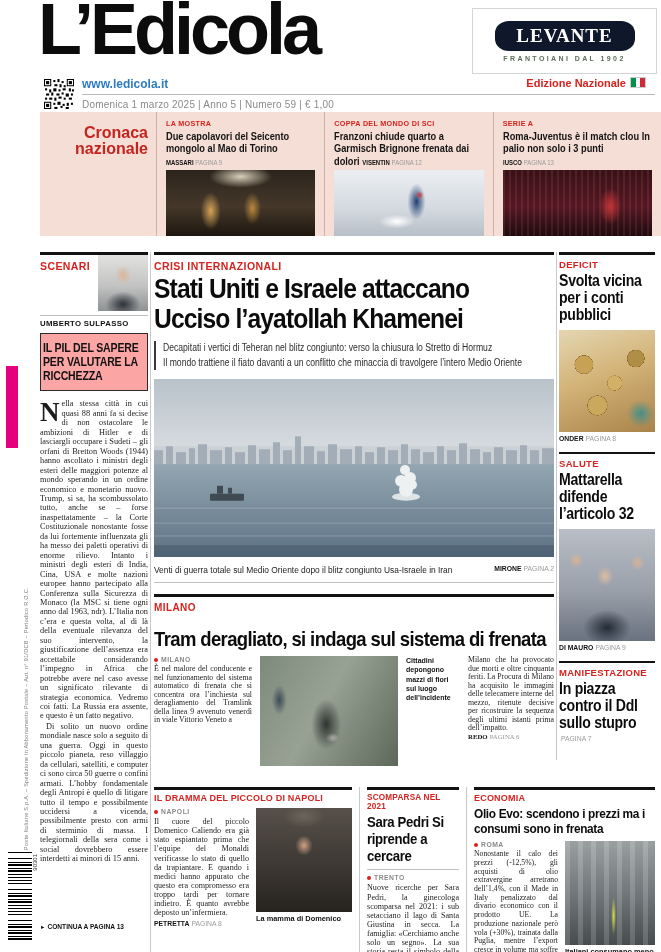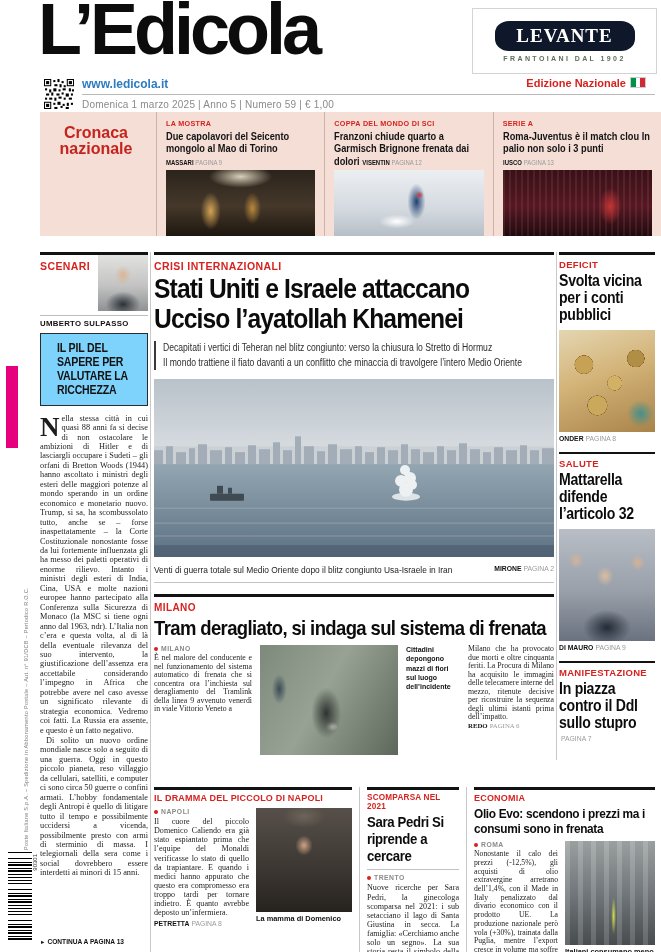--- a/index.html
+++ b/index.html
@@ -16,21 +16,21 @@
   .adtag{font-size:7px;letter-spacing:2.4px;color:#5c6e58;font-weight:bold;}
   .qr{position:absolute;left:44px;top:79px;width:30px;height:30px;}
   .site{position:absolute;left:82px;top:77px;font-size:12px;font-weight:bold;color:#2d7cc0;}
   .hrule{position:absolute;left:82px;top:94px;width:573px;height:1px;background:#b9b9b9;}
   .dateline{position:absolute;left:82px;top:99px;font-size:10px;color:#8a8a8a;letter-spacing:.2px;}
   .edition{position:absolute;right:15px;top:77px;font-size:11px;font-weight:bold;color:#d6231f;}
   .flag{display:inline-block;width:14px;height:9px;margin-left:4px;vertical-align:-1px;
         background:linear-gradient(90deg,#009246 0 33%,#fff 33% 66%,#ce2b37 66%);border:1px solid #ccc;}
   
   .strip{position:absolute;left:40px;top:112px;width:621px;height:124px;background:#f4ded6;display:flex;}
-  .strip .cron{width:104px;padding:13px 8px 0 4px;text-align:center;color:#c5231d;font-weight:bold;
+  .strip .cron{width:104px;padding:13px 8px 0 4px;text-align:right;color:#c5231d;font-weight:bold;
                font-size:16px;line-height:1.03;}
   .scell{flex:1;border-left:1px solid #cdb2a8;padding:7px 9px 0 9px;display:flex;flex-direction:column;}
   .skick{font-size:7.2px;font-weight:bold;color:#d6231f;letter-spacing:.3px;}
   .stitle{font-size:10.5px;font-weight:bold;color:#141414;line-height:1.18;margin-top:2px;}
   .by{font-size:6.8px;white-space:nowrap;}
   .by .nm{font-weight:bold;color:#111;}
   .by .pg{color:#9a9a9a;font-weight:normal;margin-left:2px;}
   .sphoto{height:66px;margin-top:auto;}
   
   .colrule{position:absolute;width:1px;background:#c9c9c9;}
@@ -40,40 +40,40 @@
   .bar{height:3px;background:#121212;}
   .bar2{height:2px;background:#121212;}
   .kick{font-size:10.5px;font-weight:bold;color:#d6231f;letter-spacing:.4px;margin-top:5px;}
   .sqz{display:block;width:113.6%;transform:scaleX(.88);transform-origin:0 0;}
   .sqz86{display:block;width:116.2%;transform:scaleX(.86);transform-origin:0 0;}
   
   .schead{display:flex;justify-content:space-between;align-items:flex-start;height:58px;}
   .portrait{width:50px;height:56px;}
   .thin{height:1px;background:#bdbdbd;margin:2px 0 3px 0;}
   .author{font-size:7.8px;font-weight:bold;letter-spacing:.3px;margin:3px 0 5px 0;}
-  .scbox{border:1px solid #2b2b2b;background:#7dd3fc;padding:7px 16px;}
+  .scbox{border:1px solid #2b2b2b;background:#fca5a5;padding:7px 2px;}
   .scbox .t{font-size:12px;font-weight:bold;line-height:1.18;letter-spacing:-.2px;}
   .scbody{margin-top:8px;height:520px;overflow:hidden;font-family:"Liberation Serif",serif;
           font-size:8.3px;line-height:1.14;text-align:justify;color:#1c1c1c;}
   .scbody p{margin:0;}
   .scbody p + p{text-indent:6px;margin-top:1px;}
   .dropcap{float:left;font-size:27px;line-height:.82;font-weight:bold;padding:2px 2px 0 0;
            font-family:"Liberation Serif",serif;}
   .continua{font-size:6.6px;font-weight:bold;margin-top:4px;}
   .continua .arr{color:#111;font-size:5.5px;margin-right:2px;}
   
   .mainhead{font-size:28px;font-weight:bold;line-height:1.06;letter-spacing:-1px;color:#0c0c0c;margin-top:2px;}
   .deck{border-left:2px solid #3a3a3a;padding-left:7px;margin-top:8px;}
   .deck div{font-size:10px;color:#2e2e2e;line-height:1.45;}
   .mainphoto{width:400px;height:178px;margin-top:9px;}
   .caprow{display:flex;justify-content:space-between;align-items:flex-start;margin-top:4px;}
   .cap{font-size:8.4px;color:#222;}
   .rulesm{height:1px;background:#c2c2c2;margin-top:7px;}
   .milbar{height:3px;background:#121212;margin-top:11px;}
-  .milhead{font-size:21px;font-weight:bold;letter-spacing:-.7px;line-height:1.05;margin-top:4px;color:#0c0c0c;}
+  .milhead{font-size:21px;font-weight:bold;letter-spacing:-.7px;line-height:1.05;margin-top:15px;color:#0c0c0c;}
   .milrow{display:flex;gap:8px;margin-top:6px;}
   .milcol1{width:98px;}
   .milphoto{width:138px;height:110px;}
   .milcap{width:54px;font-size:7px;font-weight:bold;line-height:1.3;overflow-wrap:break-word;}
   .milcol2{flex:1;}
   .bodytxt{font-family:"Liberation Serif",serif;font-size:7.8px;line-height:1.09;text-align:justify;color:#1c1c1c;}
   .loc{font-size:6.8px;font-weight:bold;color:#8a8a8a;letter-spacing:.5px;margin-bottom:2px;}
   .pin{display:inline-block;width:4px;height:4px;border-radius:50%;background:#d6231f;margin-right:3px;}
   
   .railitem{margin-bottom:10px;}

